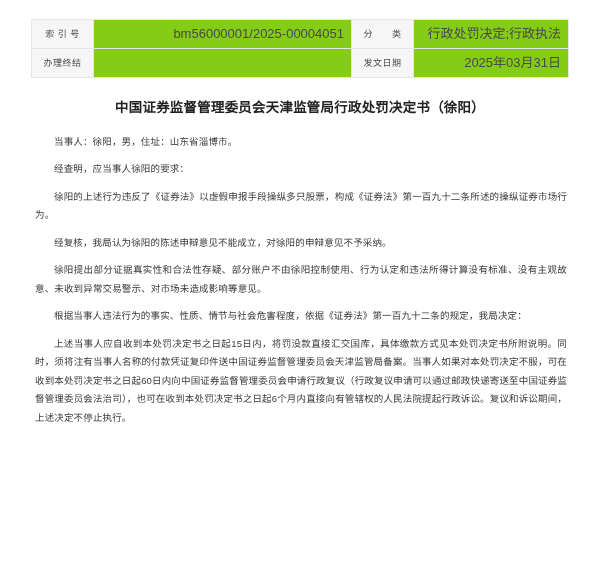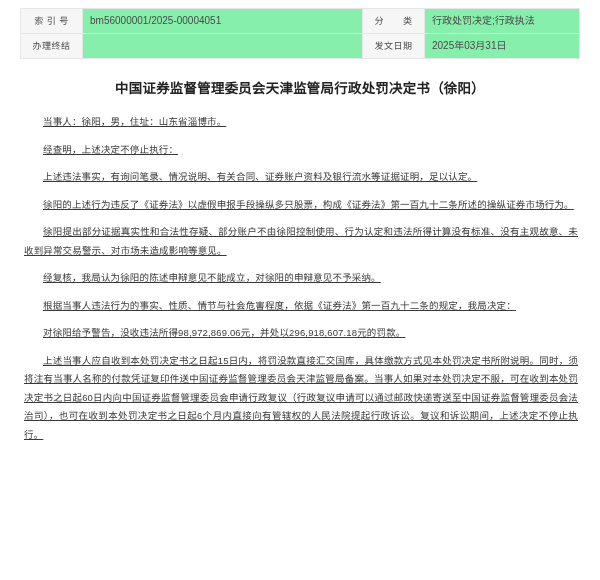--- a/index.html
+++ b/index.html
@@ -13,21 +13,21 @@
     overflow: hidden;
     font-family: "Liberation Sans", "DejaVu Sans", sans-serif;
     color: #333333;
     -webkit-font-smoothing: antialiased;
   }
 
   .page {
     width: 600px;
     height: 480px;
     box-sizing: border-box;
-    padding: 0;
+    padding: 11px;
     position: relative;
   }
 
   
   .meta-wrap {
     padding: 8px 20px 0 20px;
     box-sizing: border-box;
   }
   table.meta {
     width: 100%;
@@ -46,23 +46,23 @@
   }
   td.lbl {
     background: #f6f6f6;
     text-align: center;
     color: #3b3b3b;
     font-size: 9px;
     letter-spacing: 0.5px;
     white-space: nowrap;
   }
   td.val {
-    background: #86efac;
-    text-align: left;
-    font-size: 10px;
+    background: #84cc16;
+    text-align: right;
+    font-size: 13px;
     color: #444444;
   }
   .col-l1 { width: 62px; }
   .col-v1 { width: auto; }
   .col-l2 { width: 62px; }
   .col-v2 { width: 155px; }
 
   
   .doc-title {
     text-align: center;
@@ -81,21 +81,20 @@
   }
   p.para {
     font-size: 9.5px;
     line-height: 1.95;
     color: #3a3a3a;
     margin: 0 0 9px 0;
     text-align: justify;
     text-justify: inter-ideograph;
     text-indent: 2em;
     letter-spacing: 0.15px;
-    text-decoration: underline;
   }
 </style>
 </head>
 <body>
 
 <div class="page">
 
   <div class="meta-wrap">
     <table class="meta">
       <colgroup>
@@ -118,23 +117,21 @@
           <td class="val">2025年03月31日</td>
         </tr>
       </tbody>
     </table>
   </div>
 
   <div class="doc-title">中国证券监督管理委员会天津监管局行政处罚决定书（徐阳）</div>
 
   <div class="body">
     <p class="para">当事人：徐阳，男，住址：山东省淄博市。</p>
-    <p class="para">经查明，上述决定不停止执行：</p>
-    <p class="para">上述违法事实，有询问笔录、情况说明、有关合同、证券账户资料及银行流水等证据证明，足以认定。</p>
+    <p class="para">经查明，应当事人徐阳的要求：</p>
     <p class="para">徐阳的上述行为违反了《证券法》以虚假申报手段操纵多只股票，构成《证券法》第一百九十二条所述的操纵证券市场行为。</p>
+    <p class="para">经复核，我局认为徐阳的陈述申辩意见不能成立，对徐阳的申辩意见不予采纳。</p>
     <p class="para">徐阳提出部分证据真实性和合法性存疑、部分账户不由徐阳控制使用、行为认定和违法所得计算没有标准、没有主观故意、未收到异常交易警示、对市场未造成影响等意见。</p>
-    <p class="para">经复核，我局认为徐阳的陈述申辩意见不能成立，对徐阳的申辩意见不予采纳。</p>
     <p class="para">根据当事人违法行为的事实、性质、情节与社会危害程度，依据《证券法》第一百九十二条的规定，我局决定：</p>
-    <p class="para">对徐阳给予警告，没收违法所得98,972,869.06元，并处以296,918,607.18元的罚款。</p>
     <p class="para">上述当事人应自收到本处罚决定书之日起15日内，将罚没款直接汇交国库，具体缴款方式见本处罚决定书所附说明。同时，须将注有当事人名称的付款凭证复印件送中国证券监督管理委员会天津监管局备案。当事人如果对本处罚决定不服，可在收到本处罚决定书之日起60日内向中国证券监督管理委员会申请行政复议（行政复议申请可以通过邮政快递寄送至中国证券监督管理委员会法治司），也可在收到本处罚决定书之日起6个月内直接向有管辖权的人民法院提起行政诉讼。复议和诉讼期间，上述决定不停止执行。</p>
   </div>
 
 </div>
 
 </body></html>

